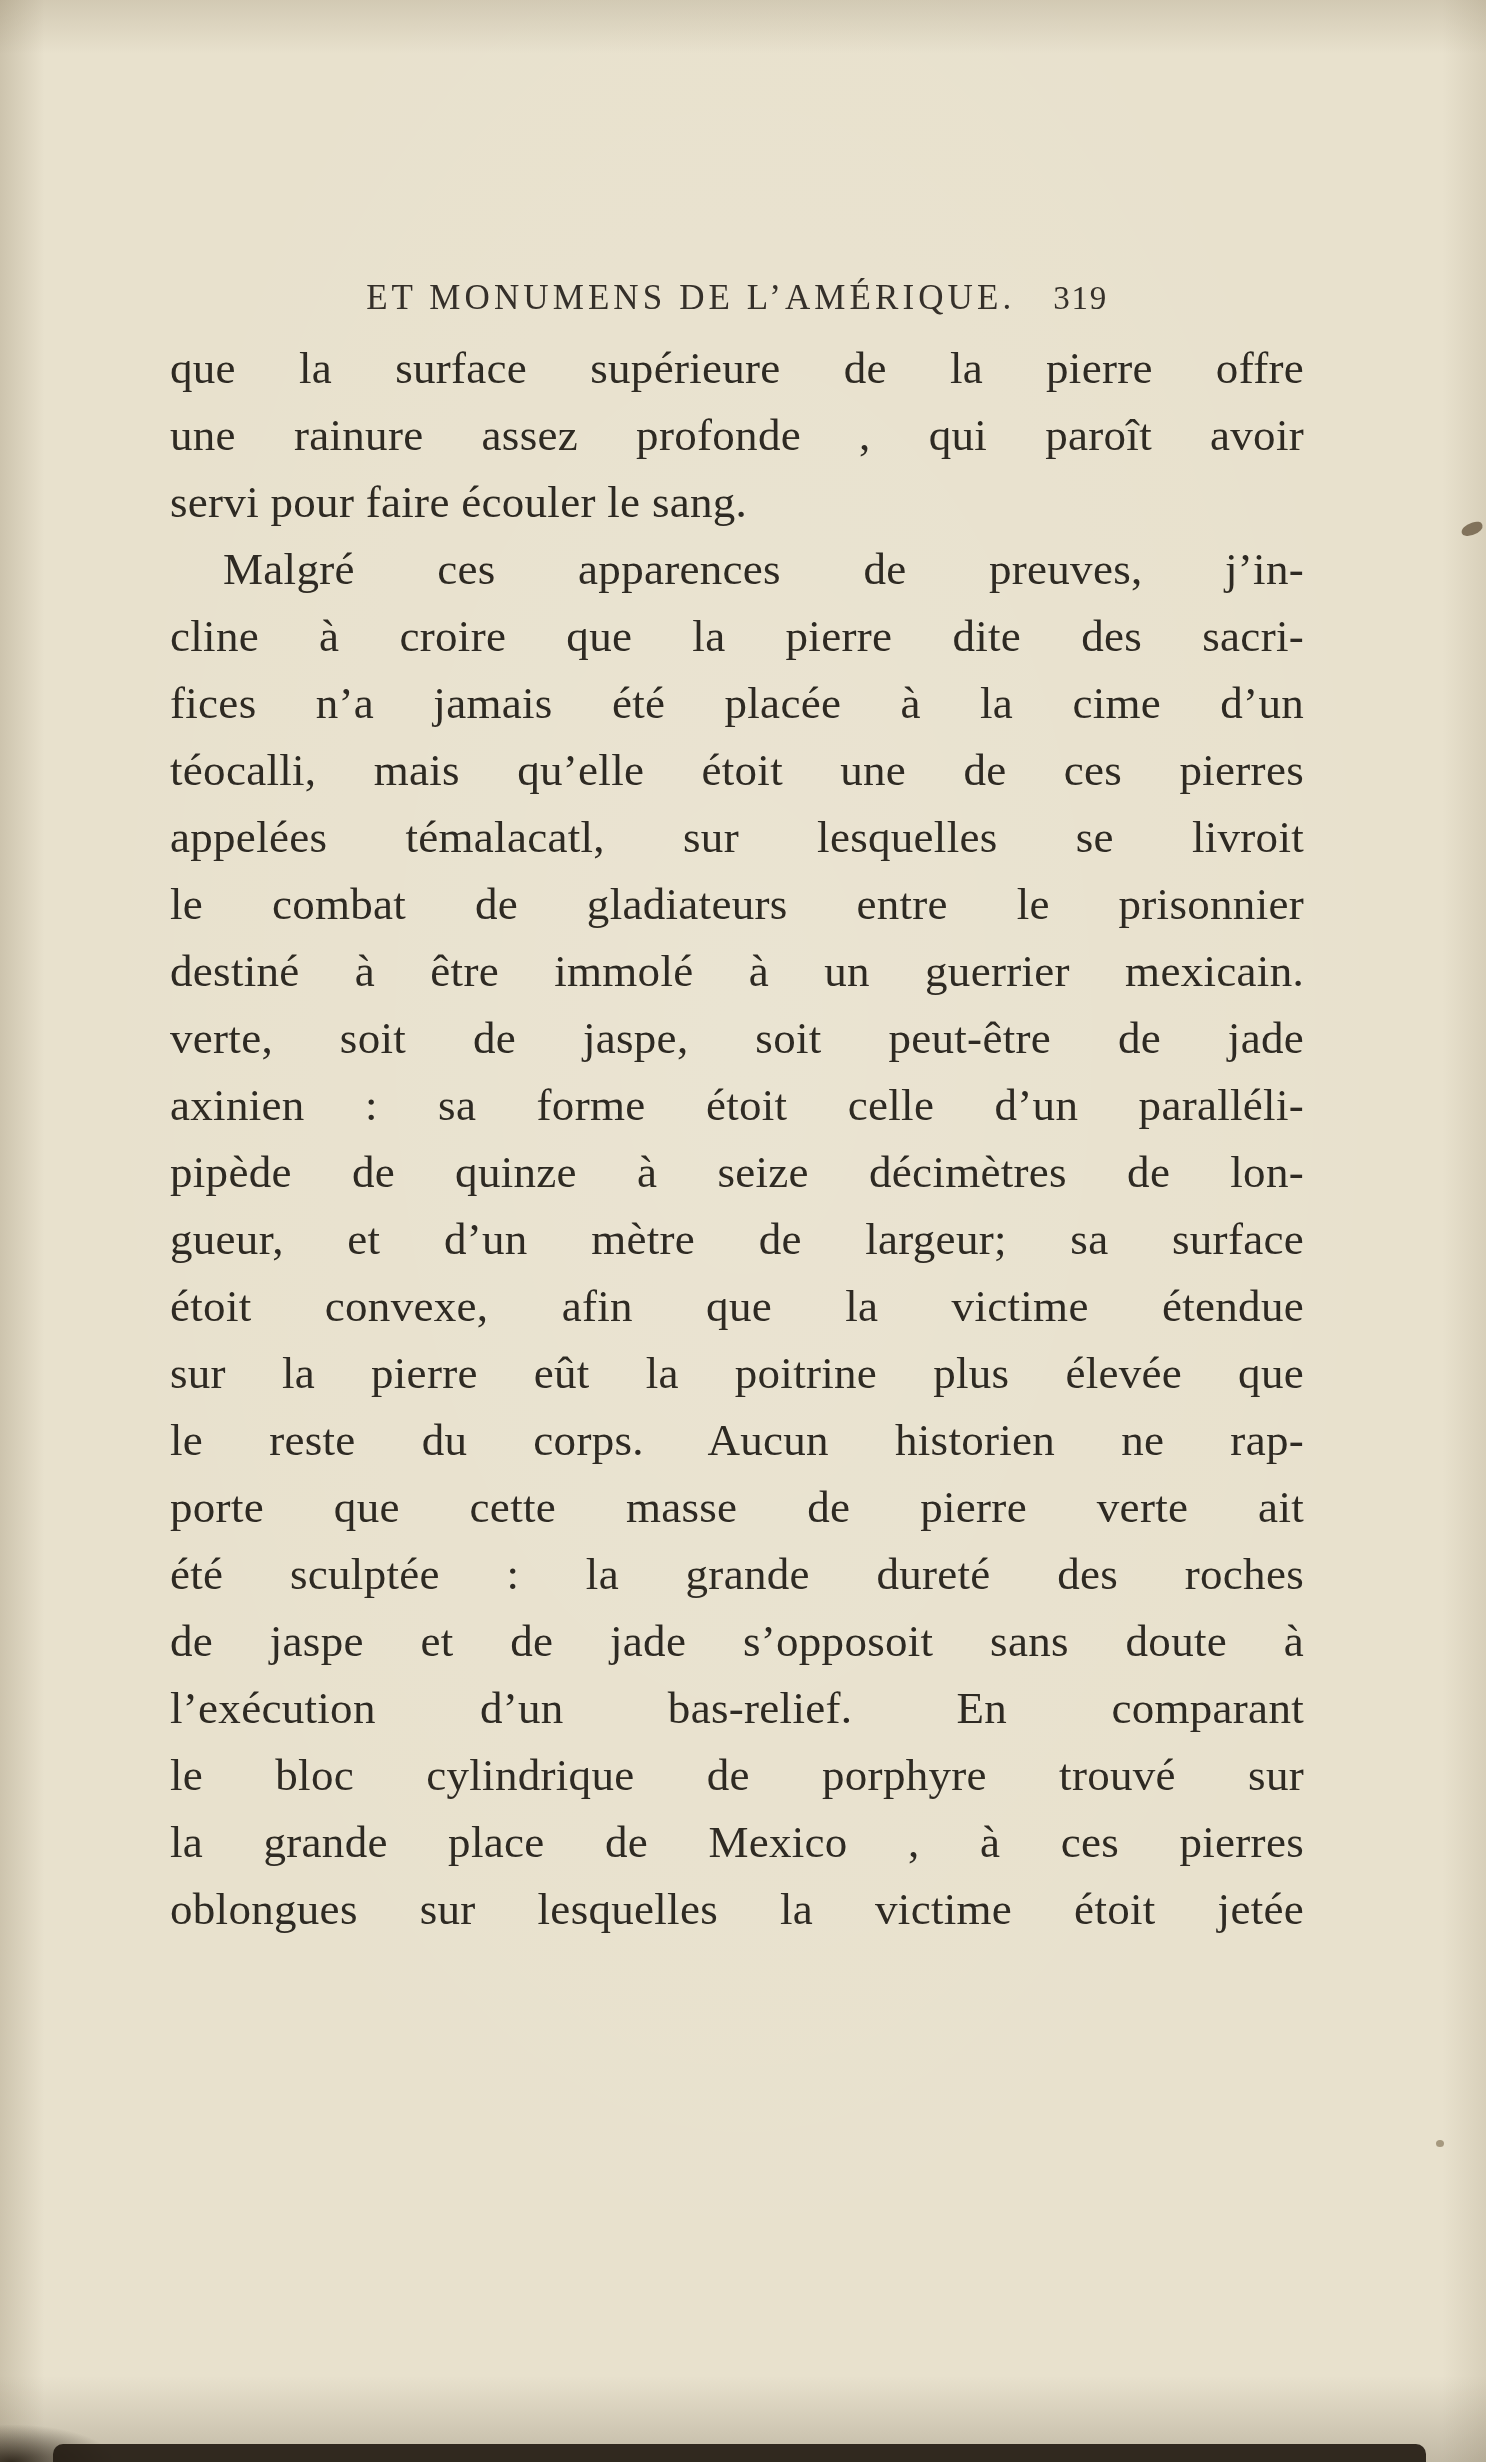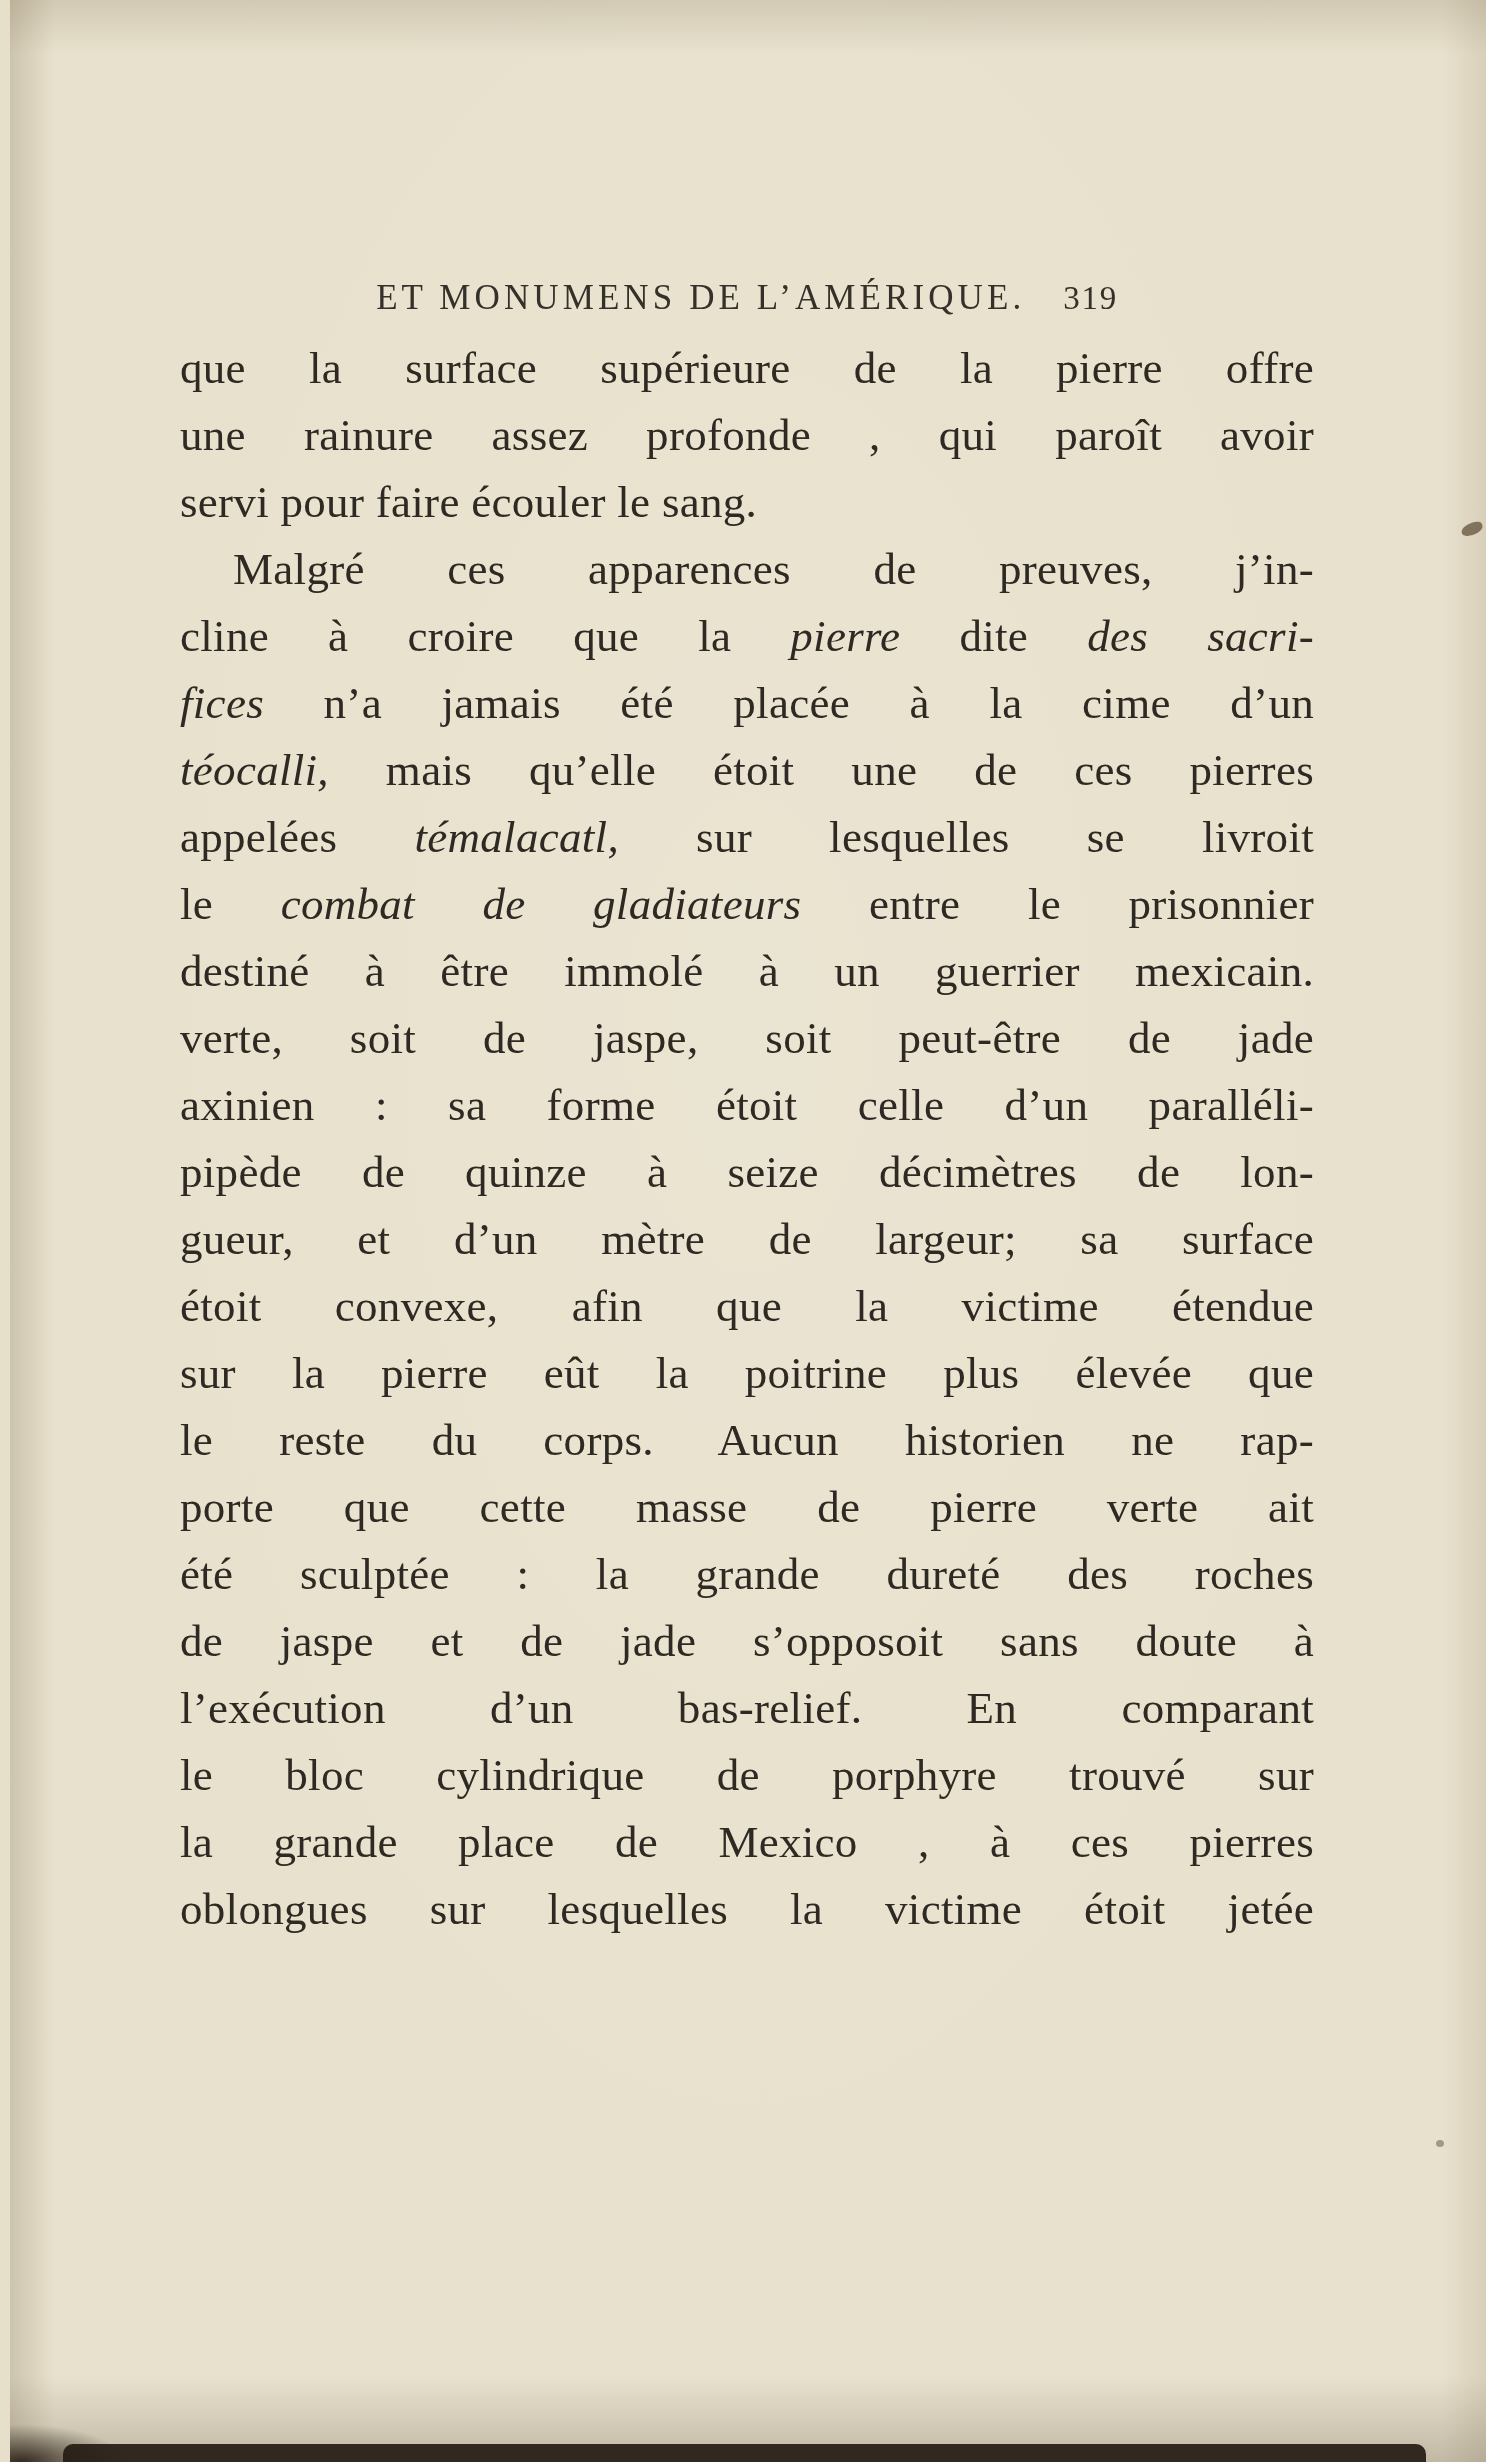--- a/index.html
+++ b/index.html
@@ -18,21 +18,20 @@
     position: absolute;
     inset: 0;
     background:
       linear-gradient(180deg, rgba(96,78,46,0.16) 0, rgba(96,78,46,0) 2.2%),
       linear-gradient(0deg, rgba(58,44,24,0.22) 0, rgba(58,44,24,0) 3.5%),
       linear-gradient(90deg, rgba(96,78,46,0.20) 0, rgba(96,78,46,0) 3%),
       linear-gradient(270deg, rgba(96,78,46,0.12) 0, rgba(96,78,46,0) 3%),
       radial-gradient(ellipse at 50% 42%, rgba(255,255,255,0.10), rgba(0,0,0,0) 65%),
       #e8e1cd;
     color: #2e2a23;
-    margin-left: 10px;
   }
   .bottom-edge {
     position: absolute;
     bottom: 0;
     left: 53px;
     right: 61px;
     height: 18px;
     background: #241c13;
     border-radius: 10px 10px 0 0;
     opacity: 0.92;
@@ -104,21 +103,20 @@
   }
   .line.no-justify {
     text-align: center;
     text-align-last: left;
     white-space: normal;
   }
   .line.indent {
     padding-left: 53px;
   }
   .it {
-    font-style: italic;
   }
 </style>
 </head>
 <body>
 
 <div class="page">
 
   <div class="text-block">
     <div class="page-header">
       <span class="running-title">ET MONUMENS DE L’AMÉRIQUE.</span>

